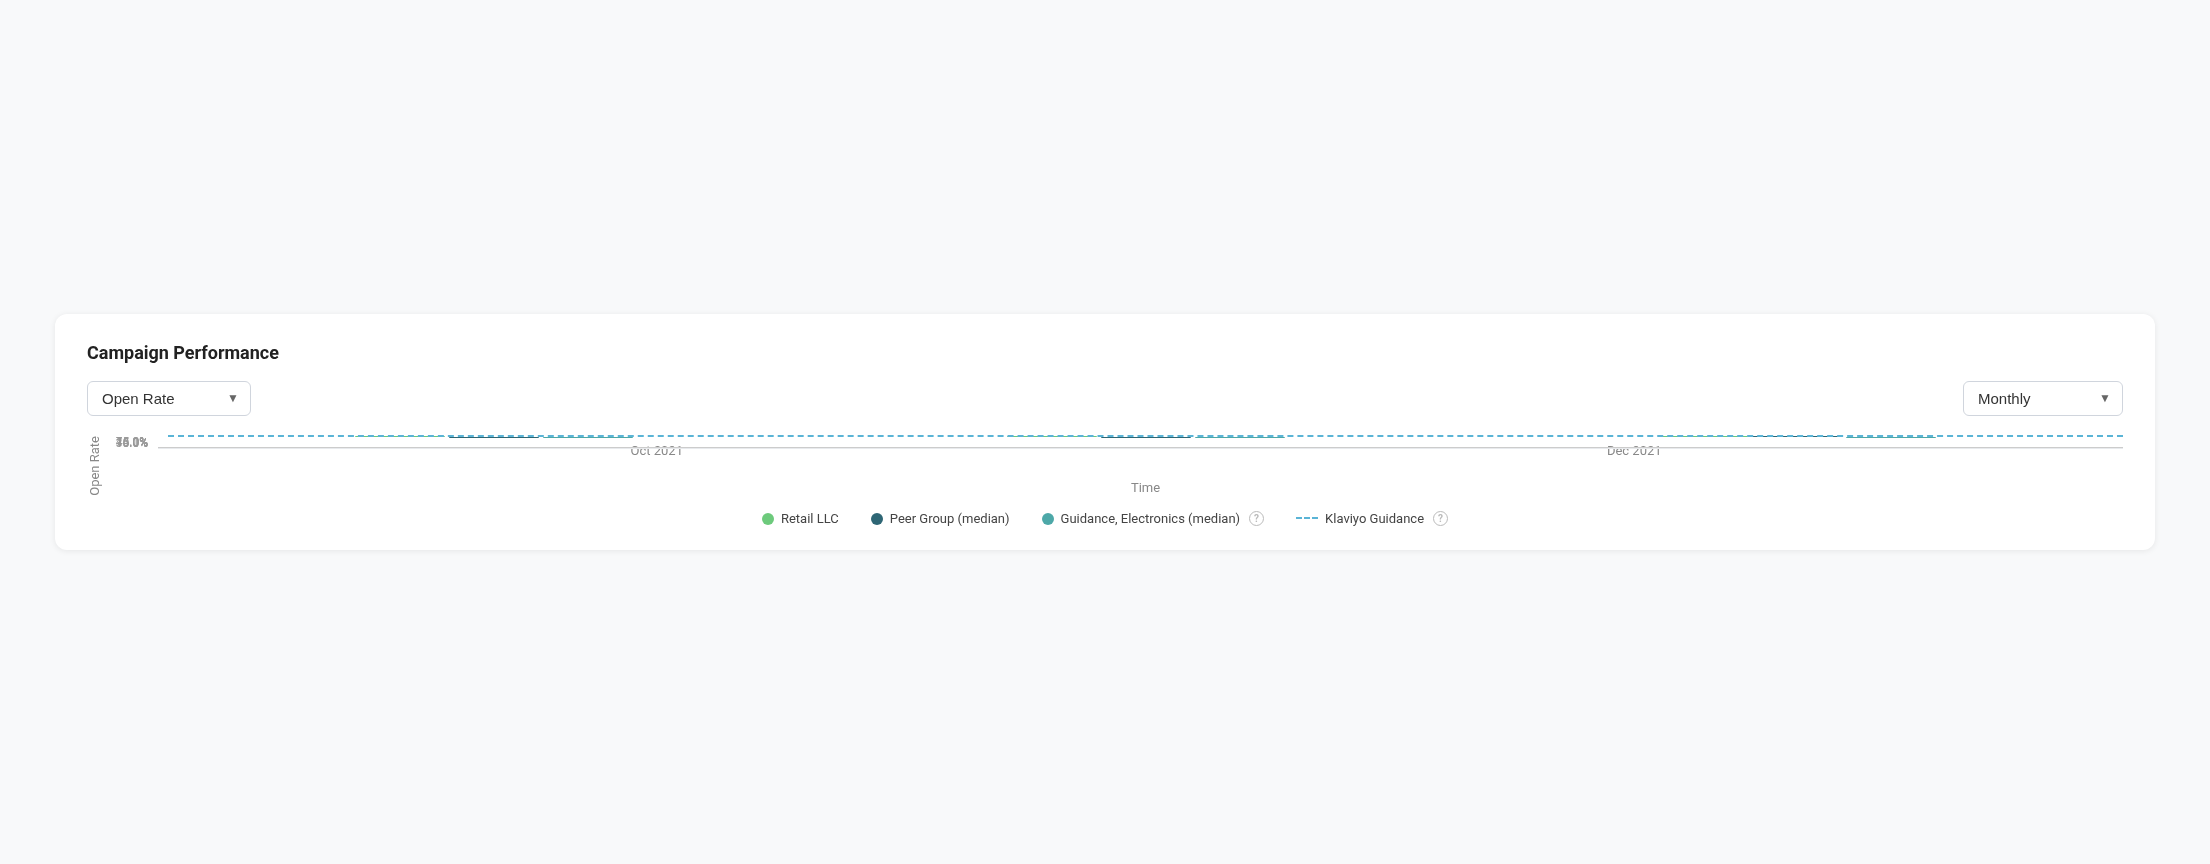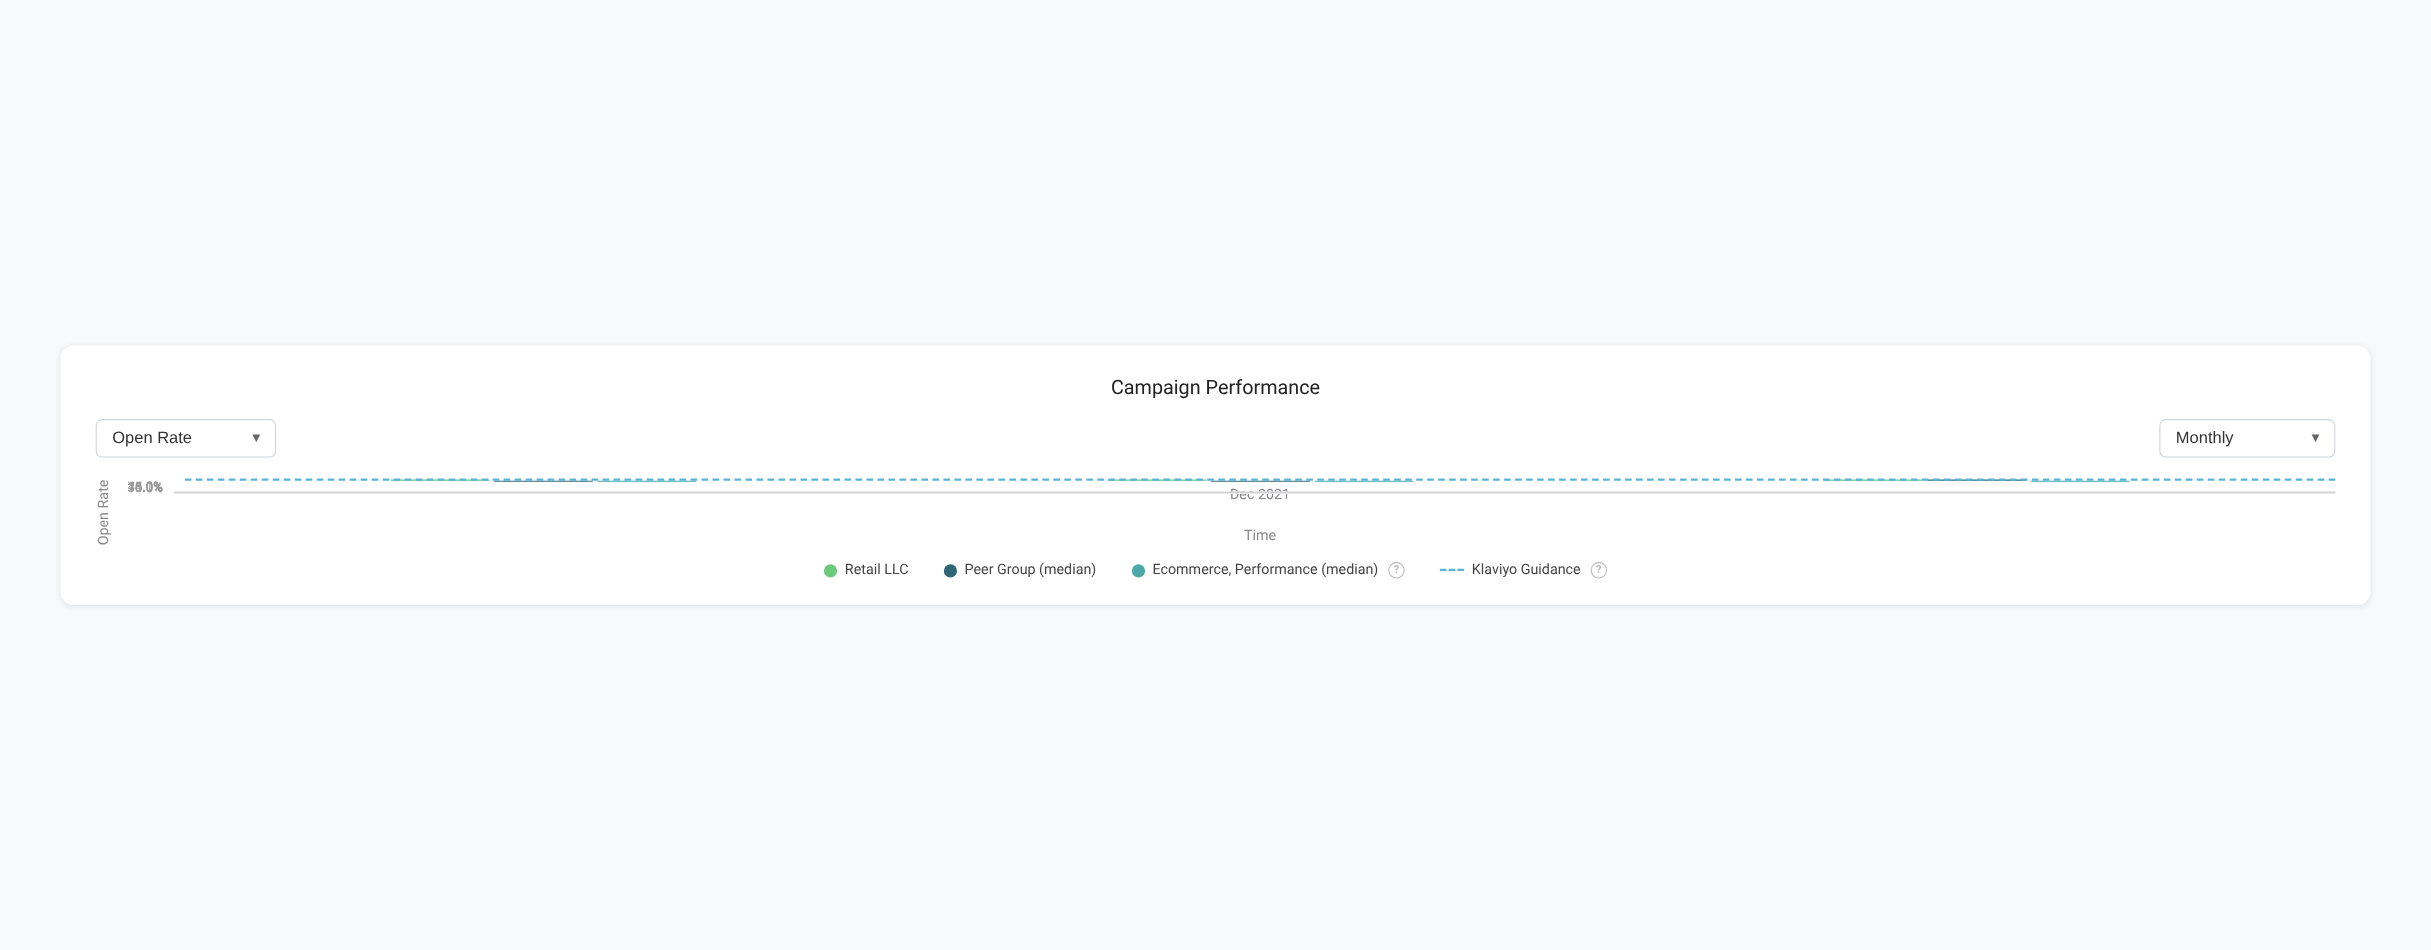--- a/index.html
+++ b/index.html
@@ -15,24 +15,23 @@
     .card {
       background: #fff;
       border-radius: 12px;
       box-shadow: 0 1px 6px rgba(0,0,0,0.08);
       padding: 28px 32px 24px 32px;
       width: 2100px;
       max-width: 100%;
     }
     .card-title {
       font-size: 18px;
-      font-weight: 400;
+      font-weight: 700;
       color: #222;
       margin-bottom: 18px;
-      text-align: center;
     }
     .controls-row {
       display: flex;
       justify-content: space-between;
       align-items: center;
       margin-bottom: 20px;
     }
     .dropdown-wrap {
       position: relative;
       display: inline-block;
@@ -277,38 +276,39 @@
             <div class="bar bar-green" style="height: calc(49/60 * 100%);"></div>
             <div class="bar bar-dark-teal" style="height: calc(31/60 * 100%);"></div>
             <div class="bar bar-teal" style="height: calc(29.5/60 * 100%);"></div>
           </div>
         </div>
 
         <div class="dashed-line" style="bottom: calc(15/60 * 100%);"></div>
       </div>
 
       <div class="x-axis-row">
+        <div class="x-label">Oct 2021</div>
         <div class="x-label">Dec 2021</div>
       </div>
       <div class="x-axis-title">Time</div>
     </div>
   </div>
 
   <div class="legend">
     <div class="legend-item">
       <div class="legend-dot" style="background:#6dca7c;"></div>
       <span>Retail LLC</span>
     </div>
     <div class="legend-item">
       <div class="legend-dot" style="background:#2e6675;"></div>
       <span>Peer Group (median)</span>
     </div>
     <div class="legend-item">
       <div class="legend-dot" style="background:#4da8a8;"></div>
-      <span>Ecommerce, Performance (median)</span>
+      <span>Guidance, Electronics (median)</span>
       <span class="help-icon">?</span>
     </div>
     <div class="legend-item">
       <div class="legend-dot-line"></div>
       <span>Klaviyo Guidance</span>
       <span class="help-icon">?</span>
     </div>
   </div>
 </div>
 

